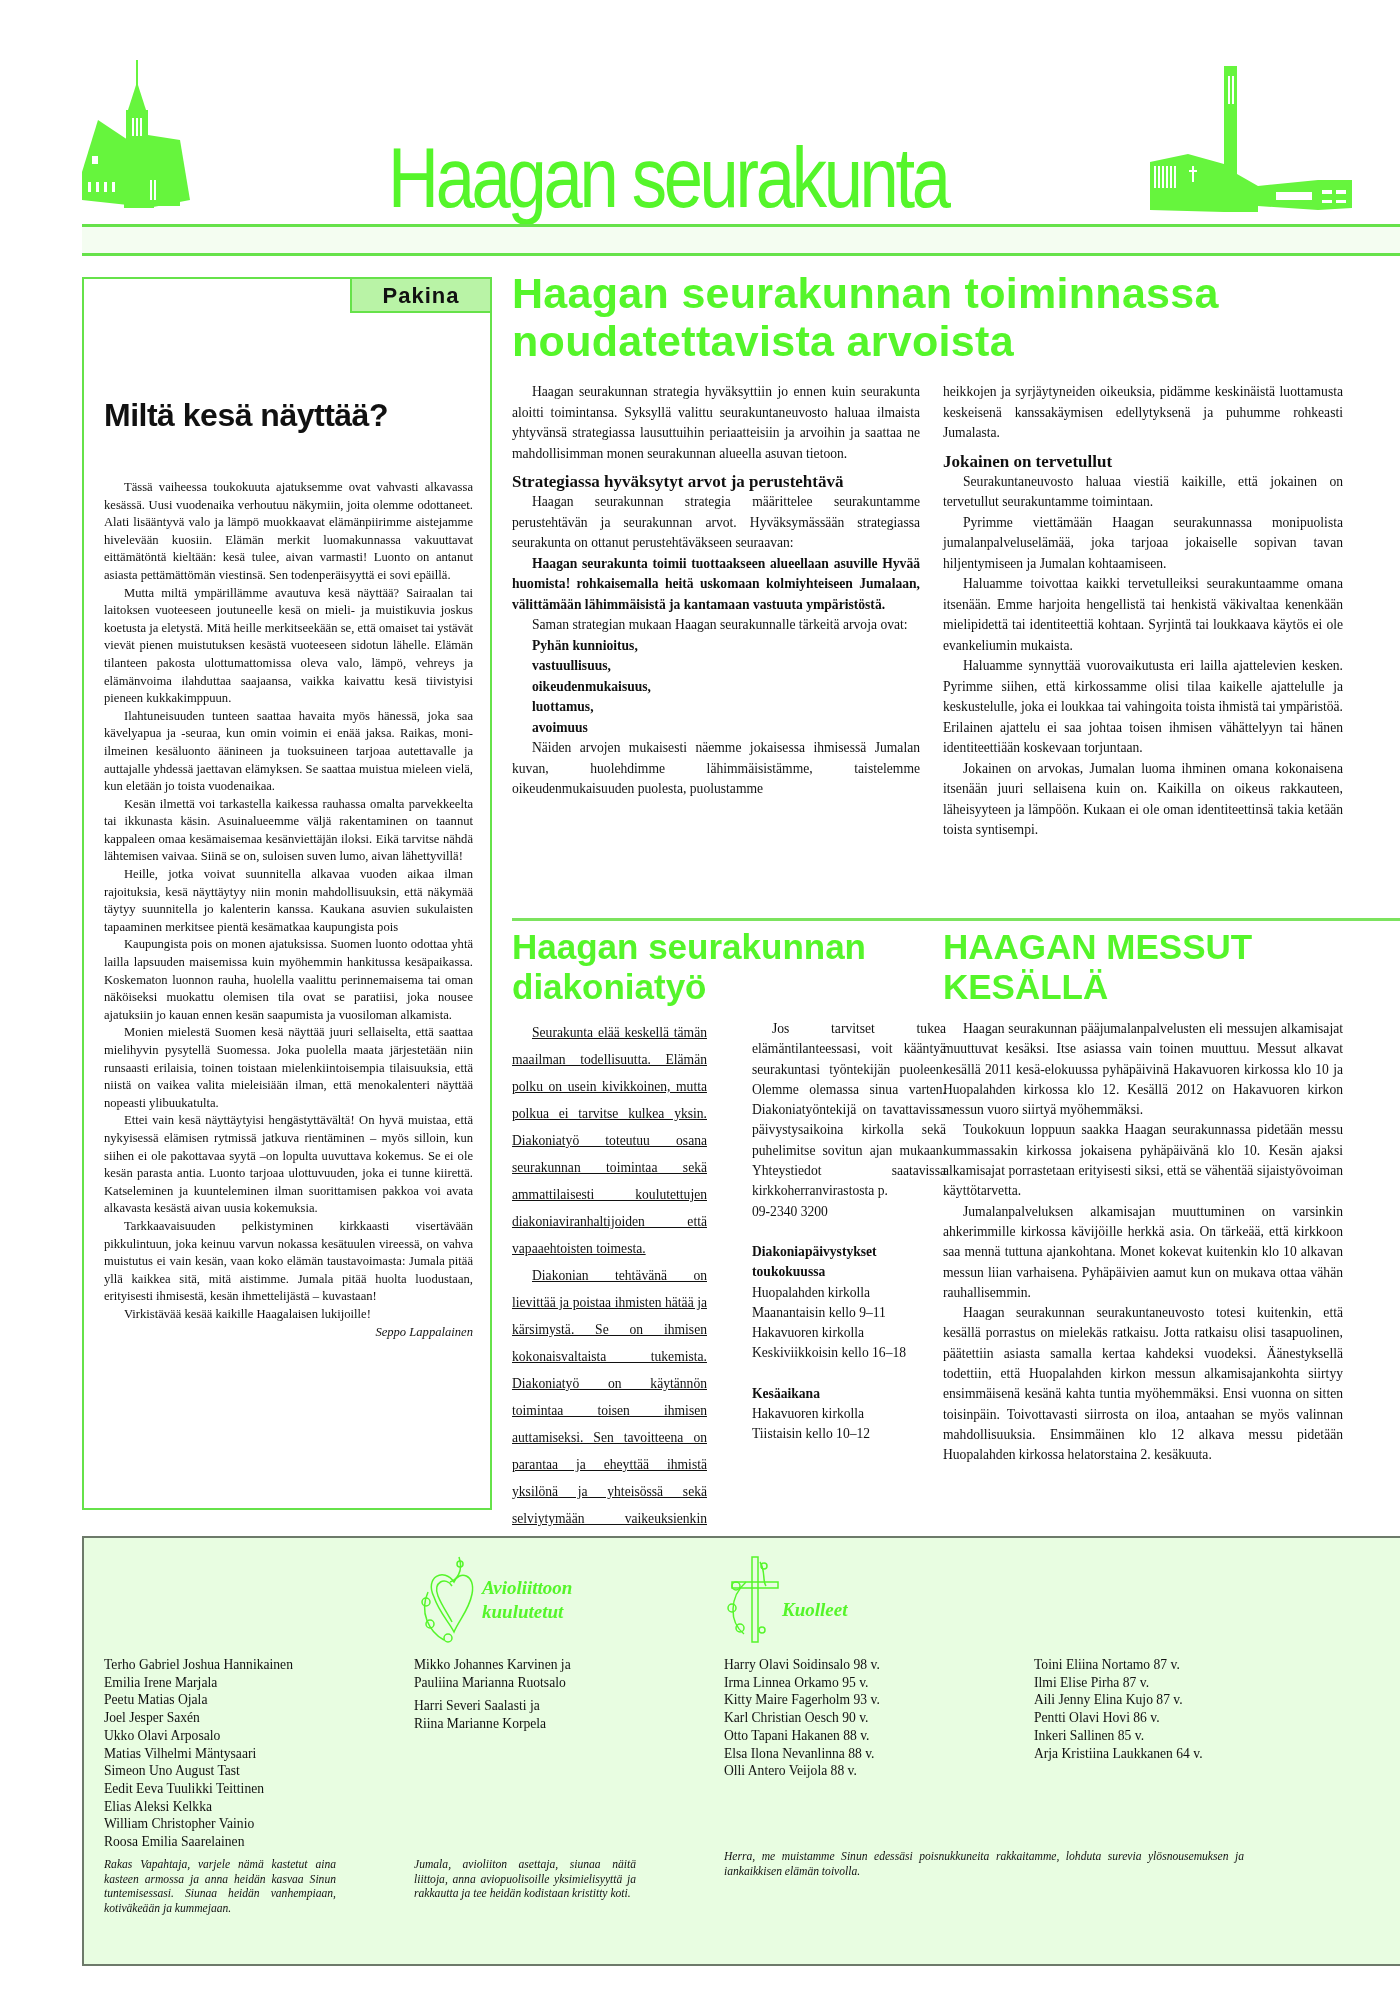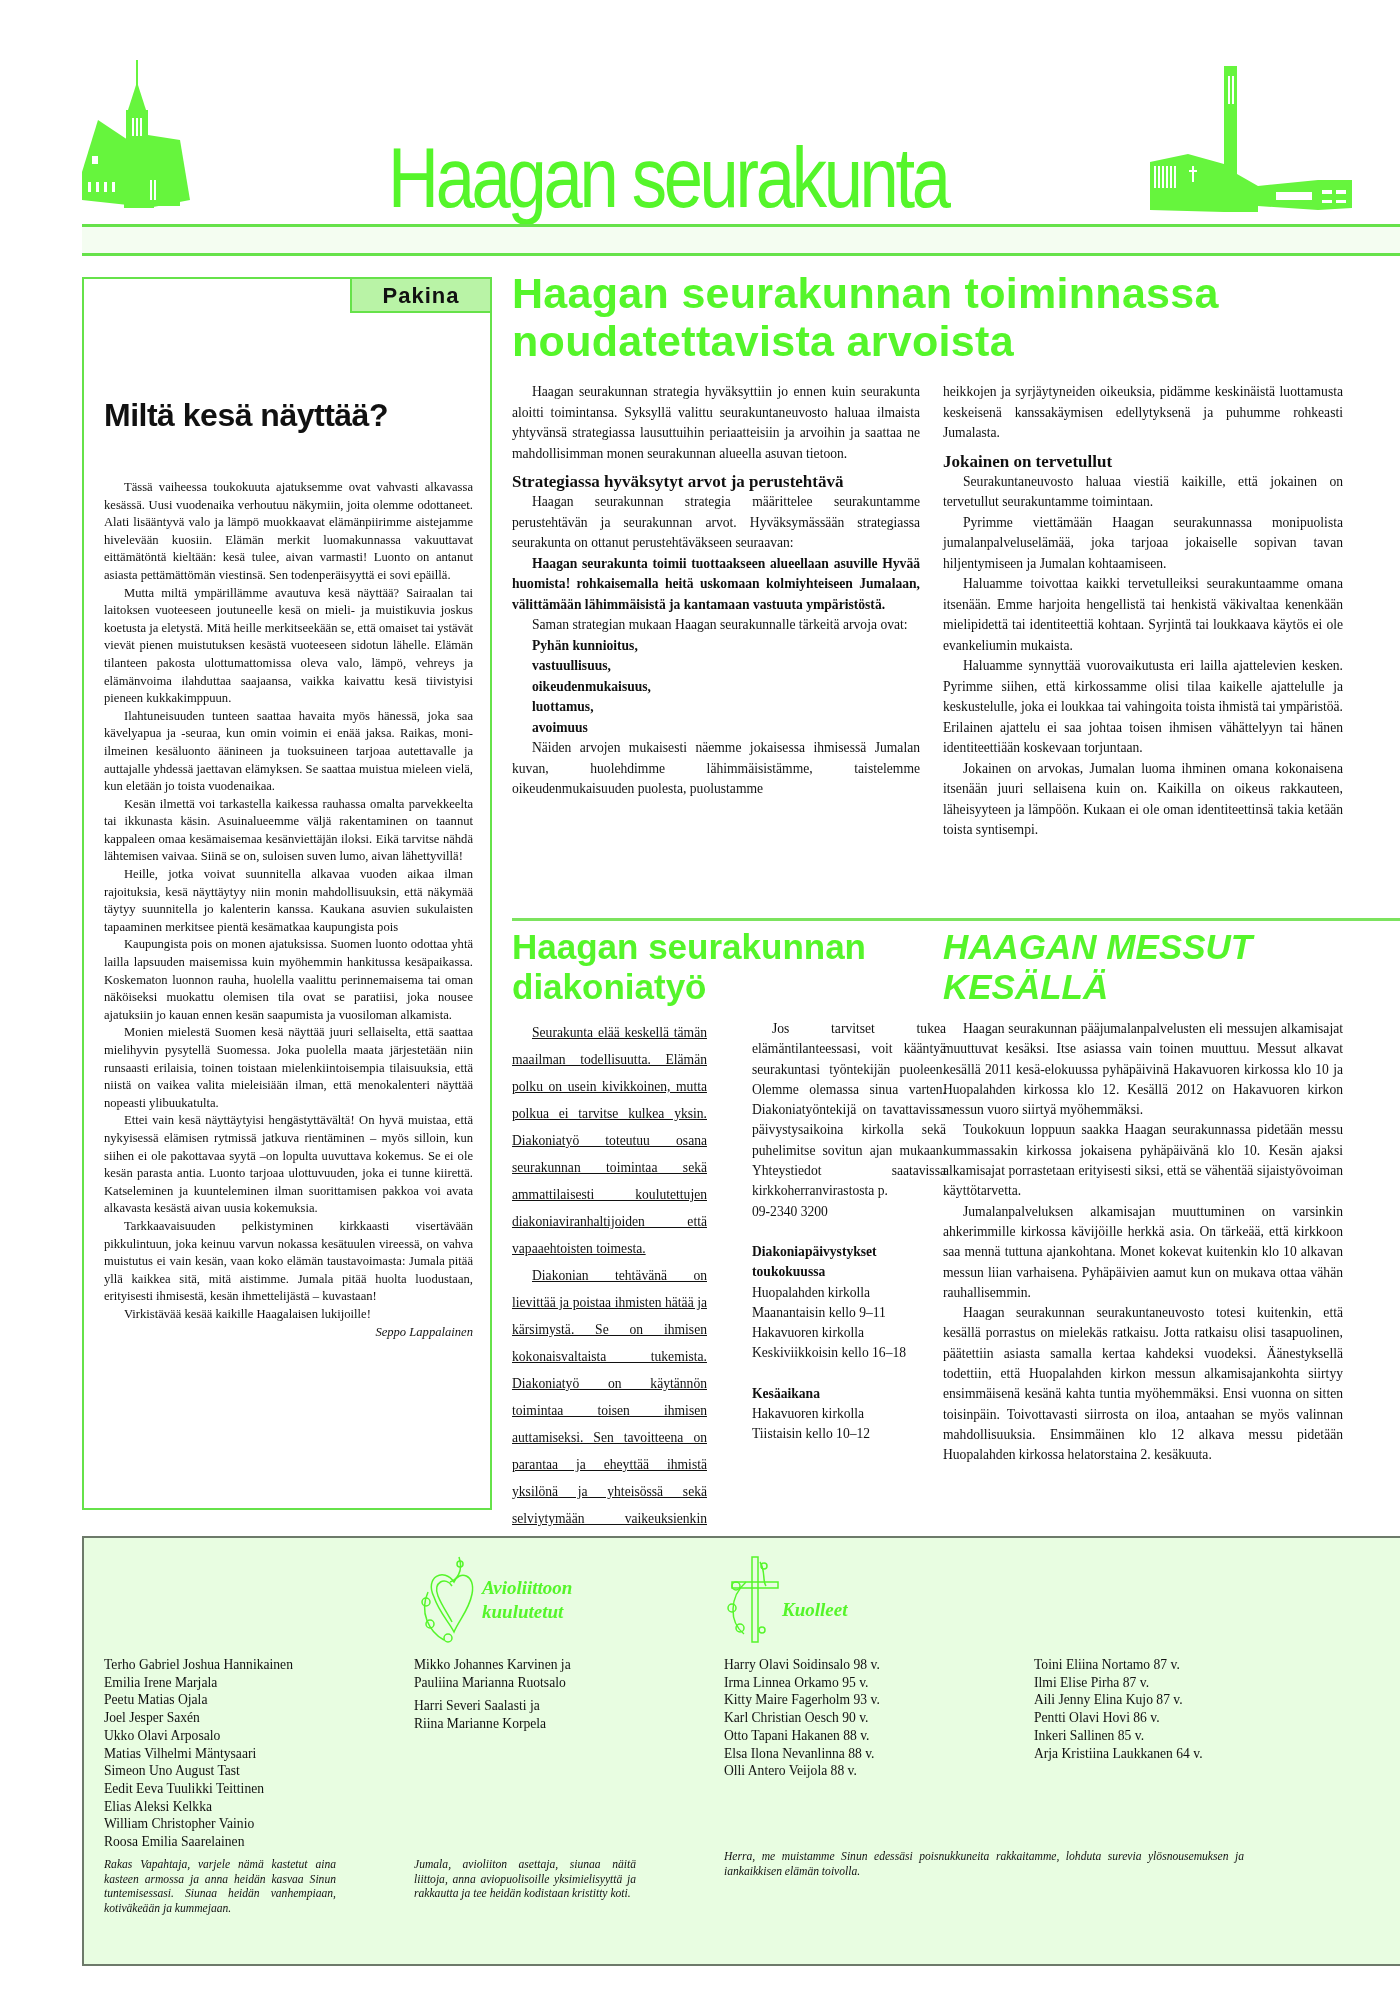--- a/index.html
+++ b/index.html
@@ -33,21 +33,21 @@
 
   #divider1 { position: absolute; left: 512px; top: 918px; width: 888px; height: 3px; background: #7ce35e; }
 
   
   #art2-title { position: absolute; left: 512px; top: 927px; width: 410px; font-family: "Liberation Sans", sans-serif; font-weight: bold; font-size: 35px; line-height: 40px; color: #55f52a; }
   #art2-col1 { position: absolute; left: 512px; top: 1019px; width: 195px; font-size: 13.6px; line-height: 27px; text-align: justify; text-decoration: underline; }
   #art2-col2 { position: absolute; left: 728px; top: 1019px; width: 194px; font-size: 13.6px; line-height: 20.3px; text-align: justify; margin-left: 24px; }
   .schedule-head { font-weight: bold; margin-top: 20px; }
 
   
-  #art3-title { position: absolute; left: 943px; top: 927px; width: 400px; font-family: "Liberation Sans", sans-serif; font-weight: bold; font-size: 35px; line-height: 40px; color: #55f52a; font-style: italic; }
+  #art3-title { position: absolute; left: 943px; top: 927px; width: 400px; font-family: "Liberation Sans", sans-serif; font-weight: bold; font-size: 35px; line-height: 40px; color: #55f52a; }
   #art3-body { position: absolute; left: 943px; top: 1019px; width: 400px; font-size: 13.6px; line-height: 20.3px; text-align: justify; }
 
   
   #panel { position: absolute; left: 82px; top: 1536px; width: 1318px; height: 430px; background: #e8fde1; border: 2px solid #6d7a6a; border-right: none; }
   .ann-col { position: absolute; top: 0; height: 100%; }
   .ann-logo { position: absolute; top: 14px; left: 20px; width: 200px; height: 95px; }
   .ann-logo svg { position: absolute; left: 0; top: 0; }
   .ann-logo-label { position: absolute; font-family: "Liberation Serif", serif; font-style: italic; font-weight: bold; color: #55f52a; font-size: 19px; line-height: 20px; }
   .ann-list { position: absolute; top: 118px; left: 20px; font-size: 13.6px; line-height: 17.7px; }
   .ann-list .gap { height: 6px; }

